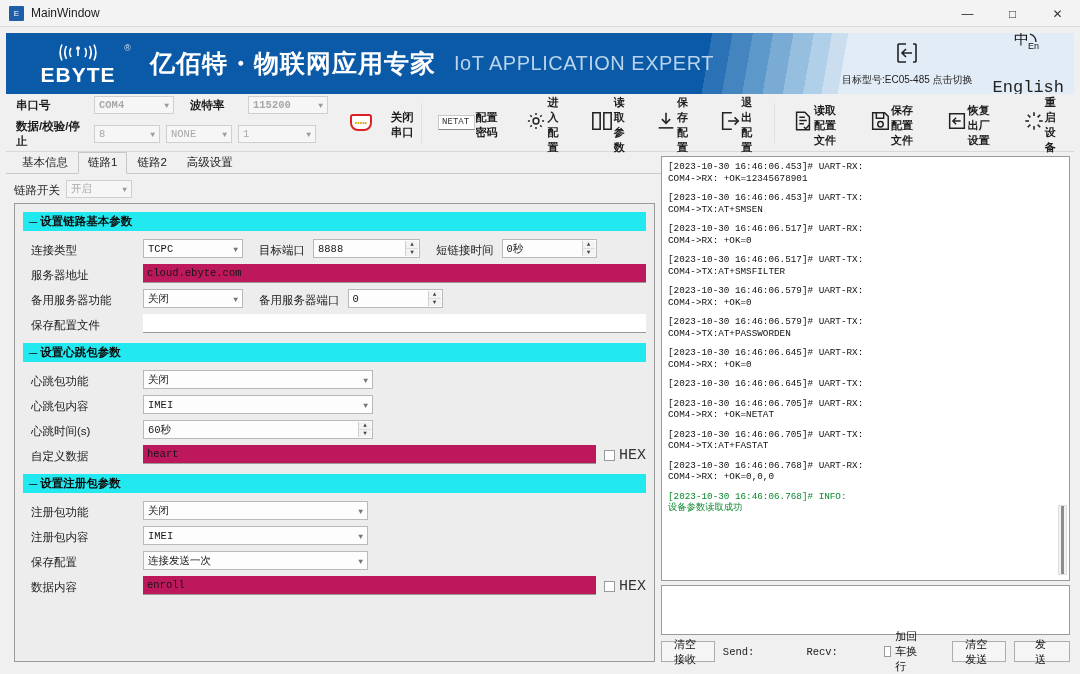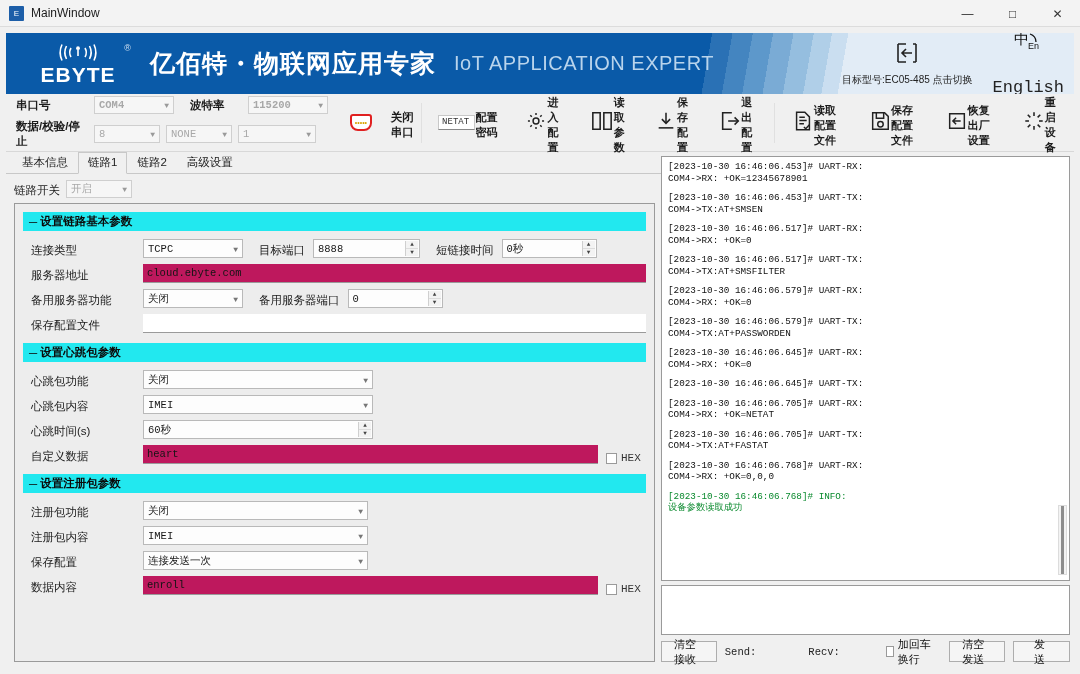--- a/index.html
+++ b/index.html
@@ -225,21 +225,21 @@
   .fspin .arrows i {
     flex: 1; display: flex; align-items: center; justify-content: center;
     font-size: 6px; color: #444; font-style: normal;
   }
   .fspin .arrows i:first-child { border-bottom: 1px solid #dcdcdc; }
   .hexbox { display: flex; align-items: center; gap: 4px; margin-left: 8px; }
   .cb {
     width: 11px; height: 11px; border: 1px solid #9a9a9a; background: #fff;
     display: inline-block;
   }
-  .hexbox .t { font-size: 11px; color: #333; font-family: "Liberation Mono", monospace; }
+  .hexbox .t { font-size: 15px; color: #333; font-family: "Liberation Mono", monospace; }
   .spacer-lbl { font-size: 11.5px; color: #1b1b1b; margin-left: 16px; margin-right: 8px; }
 
   
   .right-pane {
     flex: 1; display: flex; flex-direction: column; min-width: 0;
     padding: 4px 4px 4px 0;
   }
   .log-box {
     flex: 1; border: 1px solid #9a9a9a; background: #fff;
     overflow: hidden; position: relative; min-height: 0;
@@ -691,19 +691,19 @@
       <div class="send-box"></div>
 
       <div class="send-bar">
         <div class="btn">清空接收</div>
         <div class="statlbl">Send:</div>
         <div class="statlbl" style="margin-left:44px">Recv:</div>
         <div class="crlf" style="margin-left:38px">
           <span class="cb"></span>
           <span>加回车换行</span>
         </div>
-        <div class="btn" style="margin-left:8px">清空发送</div>
+        <div class="btn" style="margin-left:16px">清空发送</div>
         <div class="btn" style="padding:0 20px">发送</div>
       </div>
     </div>
 
   </div>
 </div>
 
 </body></html>

